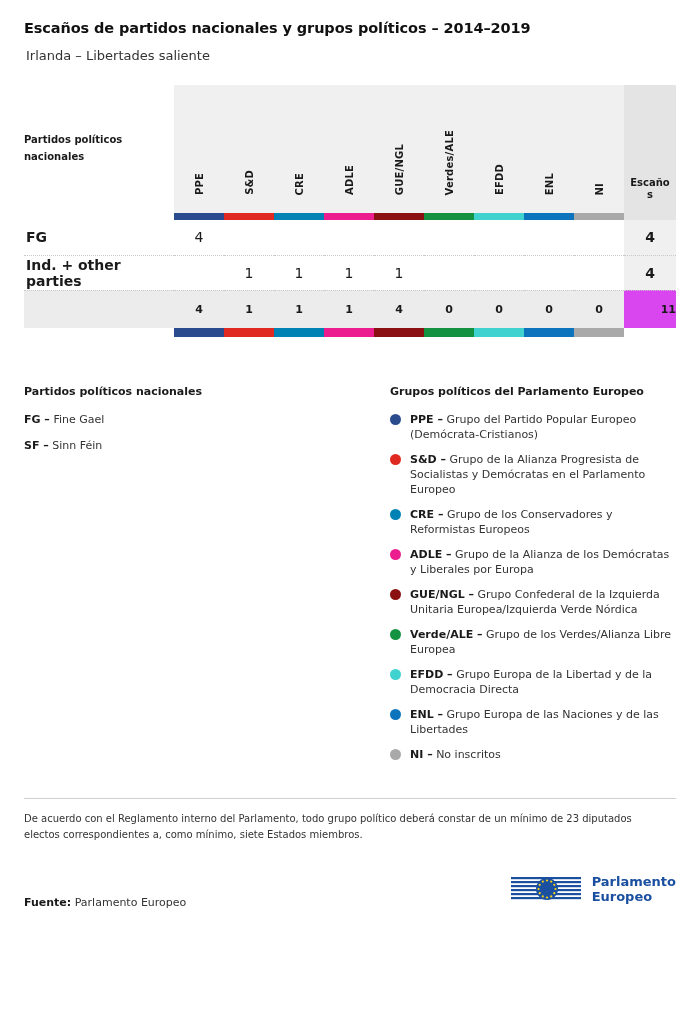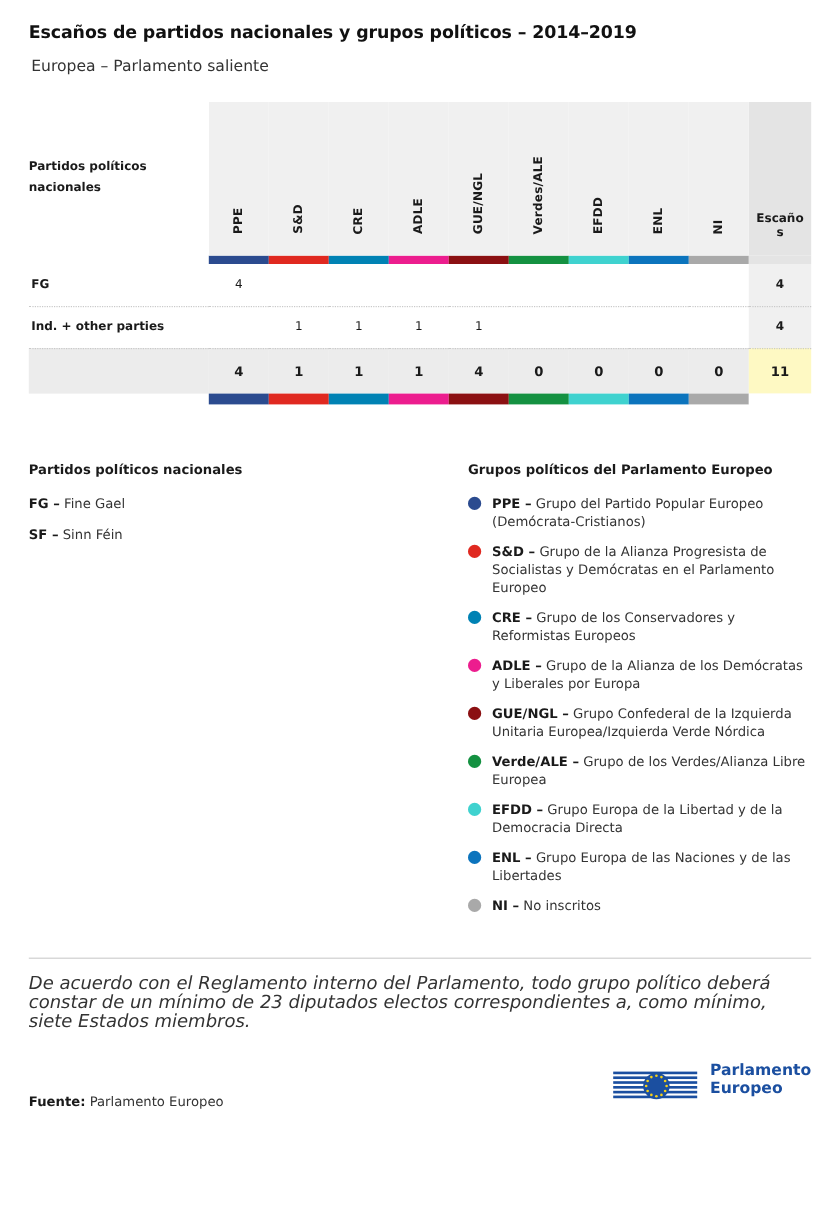--- a/index.html
+++ b/index.html
@@ -64,38 +64,38 @@
   }
 
   .colorbar td { height:7px; }
   .colorbar .cbar { display:block; width:100%; height:7px; }
   .colorbar .blank { background:transparent; }
   .colorbar .tot { background:#e4e4e4; }
 
   tr.data-row td {
     height:35px;
     border-bottom:1px dotted #c9c9c9;
-    font-size:10px;
+    font-size:14px;
     text-align:center;
     color:#1a1a1a;
   }
   tr.data-row td.party {
     text-align:left; font-weight:bold; padding-left:2px !important;
   }
   tr.data-row td.tot {
     background:#f0f0f0; font-weight:bold;
   }
   tr.totals td {
     height:38px;
     font-size:11px; font-weight:bold; text-align:center;
     background:#ececec;
     color:#1a1a1a;
   }
   tr.totals td.party { background:#ececec; }
-  tr.totals td.tot { background:#fef9c3; }
+  tr.totals td.tot { background:#d946ef;text-align:right; }
 
   .footbar td { height:9px; }
   .footbar .cbar { display:block; width:100%; height:9px; }
   .footbar .tot { background:#ffffff; }
 
   
   .legend { display:flex; margin-top:48px; font-size:11px; }
   .legend-col-left { width:330px; padding-right:16px; }
   .legend-col-right { flex:1;margin-left:36px; }
   .legend-head {
@@ -108,46 +108,45 @@
   }
   .dot {
     width:11px; height:11px; border-radius:50%;
     flex:0 0 11px; margin-top:2px; margin-right:9px;
   }
   .grp-item b { color:#1a1a1a; }
 
   
   .rule { border-top:1px solid #cfcfcf; margin-top:26px; }
   .note {
-    font-size:15px; color:#333; line-height:16px; padding-top:12px;
+    font-size:10px; color:#333; line-height:16px; padding-top:12px;
     max-width:620px;
-    font-style:italic;
   }
   .source-row {
     display:flex; align-items:flex-end; justify-content:space-between;
     margin-top:26px;
   }
   .source { font-size:11px; color:#333;text-align:center; }
   .source b { color:#1a1a1a; }
-  .ep-logo { display:flex; align-items:flex-start; gap:9px; }
+  .ep-logo { display:flex; align-items:center; gap:9px; }
   .ep-flag {
     width:74px; height:40px; position:relative; overflow:hidden;
   }
   .ep-flag svg { display:block; }
   .ep-name {
     font-size:13px; color:#1b4fa0; font-weight:bold; line-height:15px;
   }
 </style>
 </head>
 <body>
 
 <div class="page">
 
   <div class="title">Escaños de partidos nacionales y grupos políticos – 2014–2019</div>
-  <div class="subtitle">Europea – Parlamento saliente</div>
+  <div class="subtitle">Irlanda – Libertades saliente</div>
 
   <div class="table-wrap">
     <table class="seats">
       <colgroup>
         <col class="col-name">
         <col class="col-grp">
           <col class="col-grp">
           <col class="col-grp">
           <col class="col-grp">
         <col class="col-grp">

